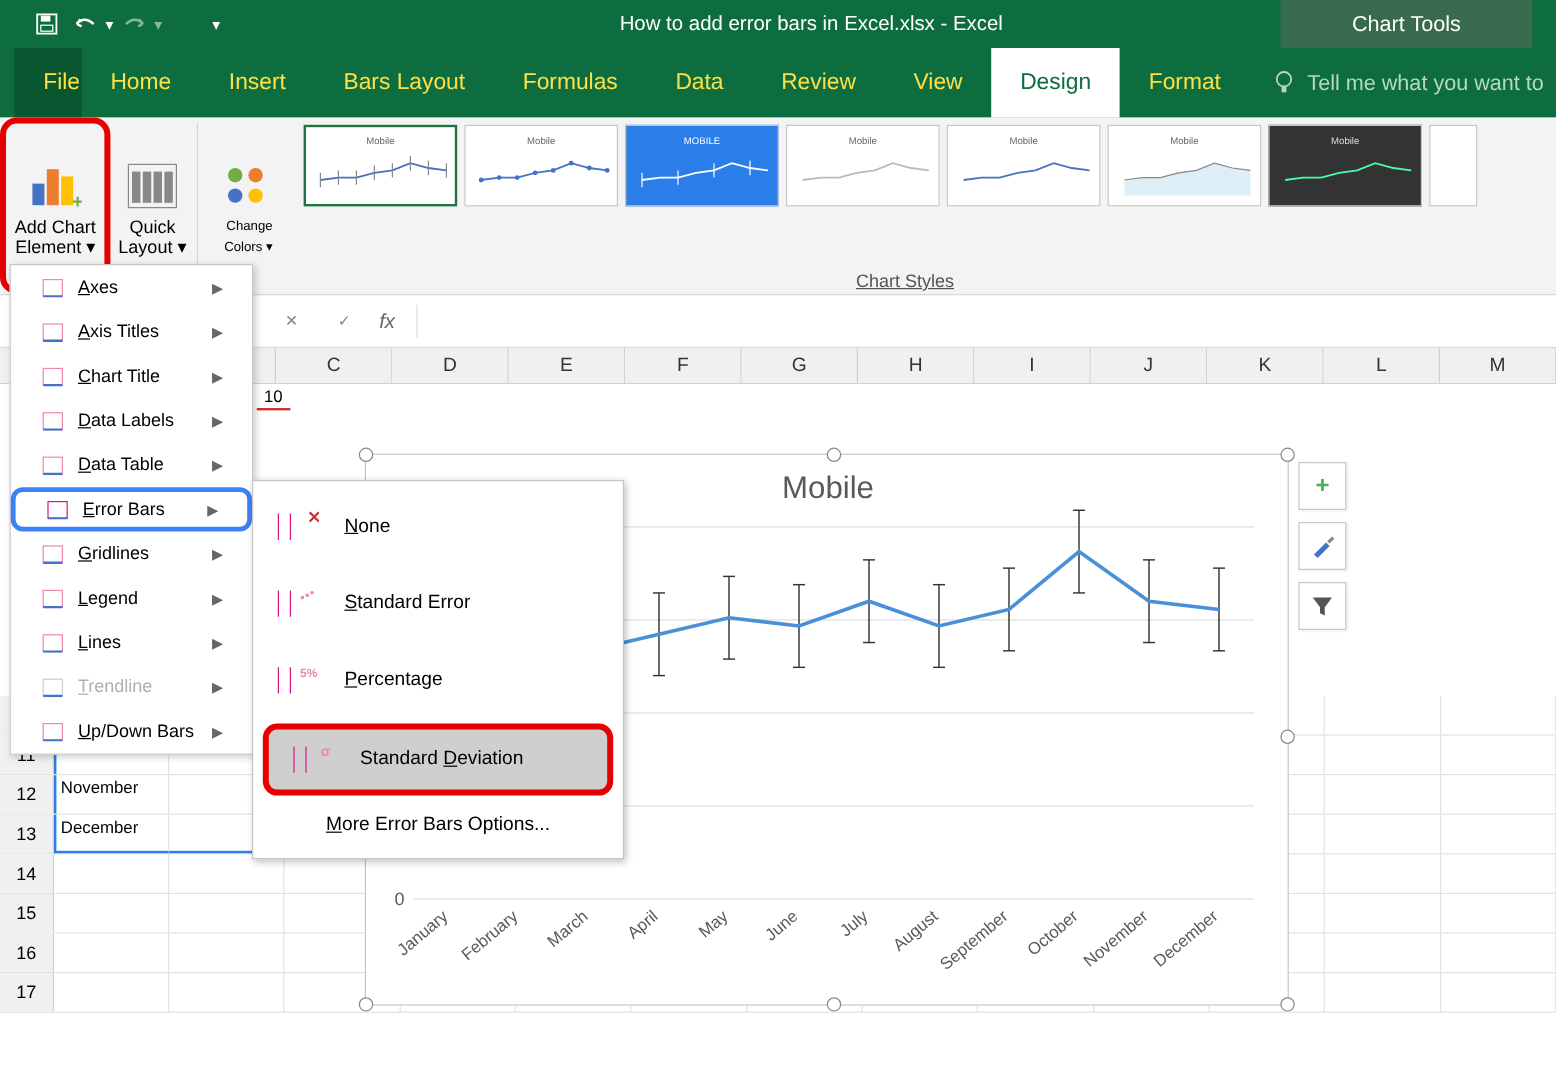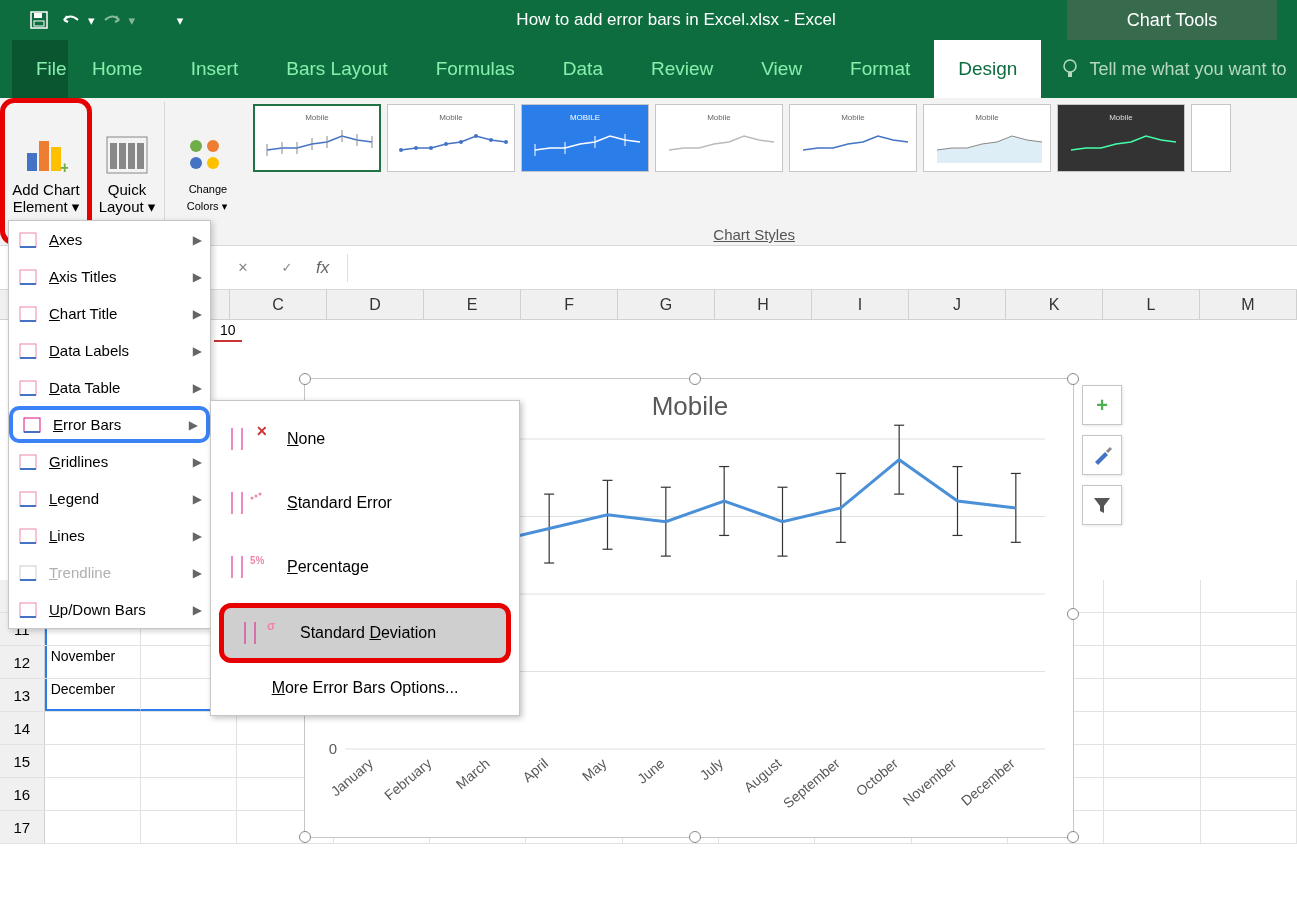--- a/index.html
+++ b/index.html
@@ -5,37 +5,37 @@
 * { box-sizing: border-box; margin: 0; padding: 0; }
 body { font-family: "Segoe UI", Arial, sans-serif; font-size: 13px; background: #fff; width: 1297px; height: 903px; overflow: hidden; }
 
 .titlebar { background: #0e6d3e; height: 40px; display: flex; align-items: center; color: #fff; }
 .qat { display: flex; align-items: center; gap: 2px; padding-left: 24px; }
 .qat-item { width: 30px; height: 30px; display: flex; align-items: center; justify-content: center; cursor: pointer; }
 .title-text { flex: 1; text-align: center; font-size: 17px; margin-left: 90px; }
 .chart-tools { background: #386a4d; width: 210px; height: 40px; display: flex; align-items: center; justify-content: center; font-size: 18px; margin-right: 20px; }
 
 .ribbon-tabs { background: #0e6d3e; height: 58px; display: flex; align-items: center; padding-left: 12px; }
-.ribbon-tab { padding: 0 24px; color: #86efac; font-size: 19px; height: 58px; display: flex; align-items: center; cursor: pointer; }
+.ribbon-tab { padding: 0 24px; color: #fde047; font-size: 19px; height: 58px; display: flex; align-items: center; cursor: pointer; }
 .ribbon-tab.file { background: #0a5631; width: 56px; }
 .ribbon-tab.active { background: #fff; color: #0e6d3e; }
 .tellme { margin-left: 20px; display: flex; align-items: center; color: #b5d8c3; font-size: 18px; gap:10px; }
 
 .ribbon-body { background: #f3f3f3; height: 148px; border-bottom: 1px solid #d8d8d8; display: flex; position: relative; }
 .ribbon-btn-large { display: flex; flex-direction: column; align-items: center; justify-content: center; font-size: 14px; padding: 4px 6px; cursor: pointer; }
 .add-chart-elem { border: 5px solid #e60000; border-radius: 14px; }
 .ribbon-icon-box { width: 52px; height: 52px; display:flex; align-items:center; justify-content:center; }
 .chart-styles-row { display: flex; gap: 6px; padding: 6px 0 0 6px; }
 .style-thumb { width: 128px; height: 68px; border: 1px solid #c6c6c6; background: #fff; display:flex; align-items:center; justify-content:center; font-size:10px; color:#888; cursor:pointer; }
 .style-thumb.selected { background:#fff; border:2px solid #217346; }
 .style-thumb.hover { background:#2b7de9; }
 .styles-label { position:absolute; bottom:2px; left: 55%; font-size: 15px; color:#555;text-decoration:underline; }
 
 .dropdown-menu { position: absolute; top: 220px; left: 8px; width: 203px; background: #fff; border: 1px solid #c6c6c6; box-shadow: 2px 2px 6px rgba(0,0,0,0.2); z-index: 50; }
-.menu-item { display: flex; align-items: center; height: 37px; padding: 0 8px; cursor: pointer; }
+.menu-item { display: flex; align-items: center; height: 37px; padding: 0 24px; cursor: pointer; }
 .menu-item.highlight { border: 4px solid #3b82f6; border-radius: 10px; }
 .menu-item.disabled { color: #b0b0b0; }
 .menu-icon { width: 22px; height: 20px; margin-right: 10px; display:flex; align-items:center; justify-content:center; }
 .menu-label { flex: 1; font-size: 15px; }
 .menu-arrow { font-size: 12px; color:#666; }
 
 .submenu { position: absolute; top: 400px; left: 210px; width: 310px; background: #fff; border: 1px solid #c6c6c6; box-shadow: 2px 2px 6px rgba(0,0,0,0.25); z-index: 60; padding: 6px 0; }
 .sub-item { display: flex; align-items: center; height: 64px; padding: 0 12px; cursor: pointer; font-size: 16px; }
 .sub-item.selected { background: #cfcfcf; border: 5px solid #e60000; border-radius: 12px; margin: 4px 8px; height: 60px; }
 .sub-icon { width: 46px; height: 36px; margin-right: 18px; display:flex; align-items:center; justify-content:center; }
@@ -96,22 +96,22 @@
 
 <div class="ribbon-tabs">
   <div class="ribbon-tab file">File</div>
   <div class="ribbon-tab">Home</div>
   <div class="ribbon-tab">Insert</div>
   <div class="ribbon-tab">Bars Layout</div>
   <div class="ribbon-tab">Formulas</div>
   <div class="ribbon-tab">Data</div>
   <div class="ribbon-tab">Review</div>
   <div class="ribbon-tab">View</div>
+  <div class="ribbon-tab active">Design</div>
   <div class="ribbon-tab">Format</div>
-  <div class="ribbon-tab active">Design</div>
   <div class="tellme">
     <svg width="18" height="22">
         <circle cx="9" cy="8" r="6" fill="none" stroke="#b5d8c3" stroke-width="1.5"></circle>
         <rect x="7" y="14" width="4" height="5" fill="#b5d8c3"></rect>
       </svg>
     <span>Tell me what you want to</span>
   </div>
 </div>
 
 <div class="ribbon-body">

